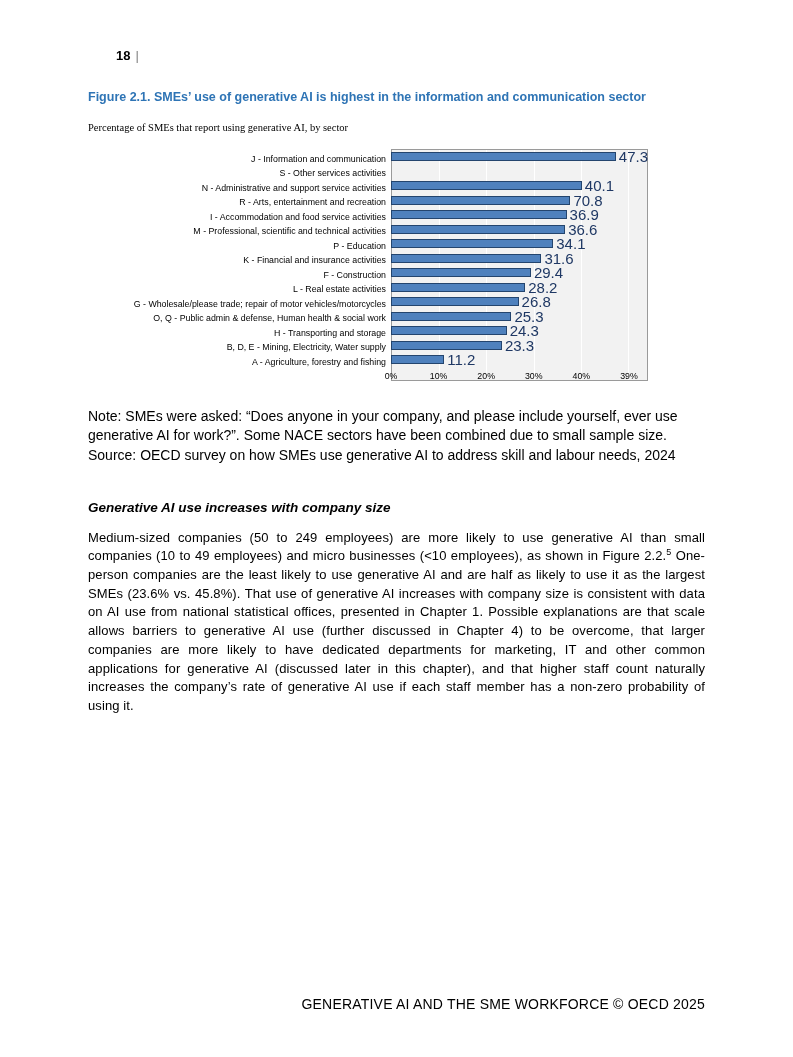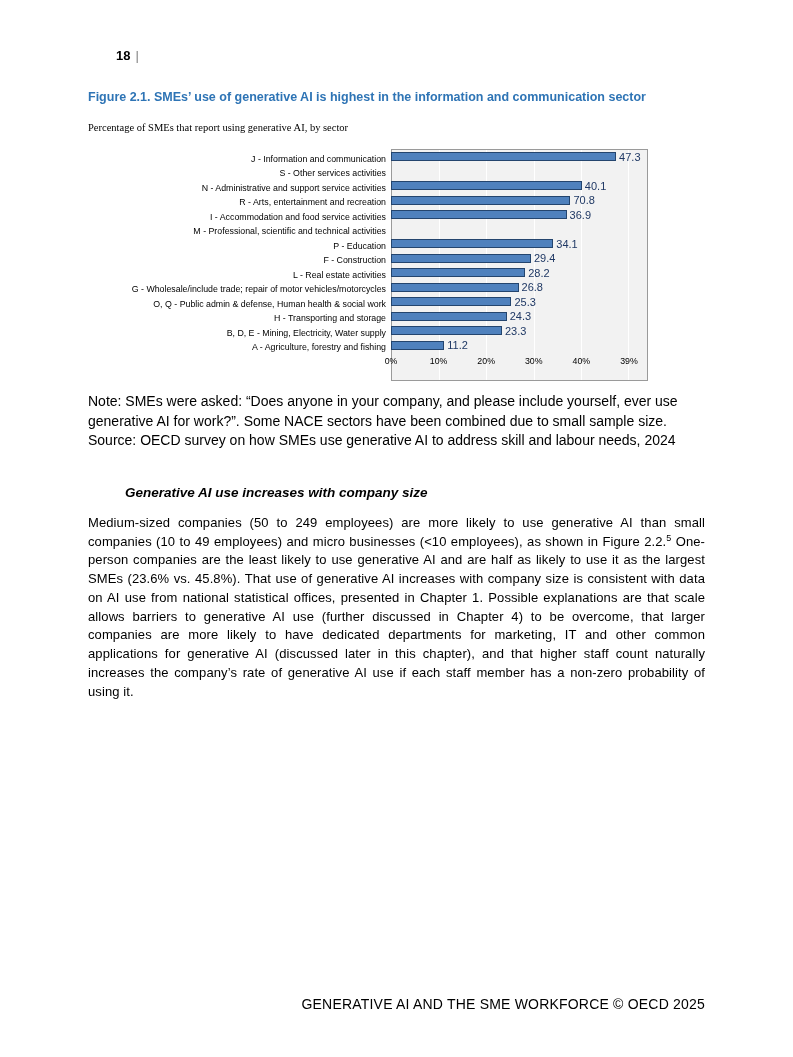--- a/index.html
+++ b/index.html
@@ -38,35 +38,34 @@
   .gridline { position: absolute; top: 0; bottom: 0; width: 1px; background: #ffffff; }
   .chart-rows { position: relative; z-index: 1; }
   .chart-row { display: flex; align-items: flex-end; height: 14.5px; }
   .cat-label {
     width: 301px; text-align: right; padding-right: 5px;
     font-size: 8.8px; line-height: 1.05; color: #000;
     white-space: nowrap; overflow: visible;
   }
   .bar-track { position: relative; width: 257px; height: 100%; display: flex; align-items: center; }
   .bar { height: 9px; background: #4F81BD; border: 1px solid #24456E; }
-  .bar-value { font-size: 11px; margin-left: 3px; color: #1F3864; white-space: nowrap; }
+  .bar-value { font-size: 15px; margin-left: 3px; color: #1F3864; white-space: nowrap; }
   .chart-x-axis { position: relative; margin-left: 301px; width: 257px; height: 16px; }
   .tick-label { position: absolute; top: 4px; transform: translateX(-50%); font-size: 8.8px; color: #000; }
 
   
   .note-block { margin-top: 24px; font-size: 14px; line-height: 1.4; color: #000; }
   .note-line { }
   .source-line { }
 
   .section-heading {
     margin-top: 34px;
     font-size: 13.5px;
     font-weight: bold;
     font-style: italic;
-    margin-left: 37px;
   }
   .body-paragraph {
     margin-top: 14px;
     font-size: 13px;
     line-height: 1.44;
     text-align: justify;
     letter-spacing: 0.1px;
   }
   .body-paragraph sup { font-size: 9px; vertical-align: super; line-height: 0; }
 
@@ -130,44 +129,55 @@
           </div>
           <div class="chart-row">
             <div class="cat-label">I - Accommodation and food service activities</div>
             <div class="bar-track">
               <div class="bar" style="width: 68.3333%; background: rgb(79, 129, 189); border-color: rgb(36, 69, 110);"></div>
               <span class="bar-value">36.9</span>
             </div>
           </div>
           <div class="chart-row">
             <div class="cat-label">M - Professional, scientific and technical activities</div>
+            <div class="bar-track">
+              <div class="bar" style="width: 67.7778%; background: rgb(79, 129, 189); border-color: rgb(36, 69, 110);"></div>
+              <span class="bar-value">36.6</span>
+            </div>
           </div>
           <div class="chart-row">
             <div class="cat-label">P - Education</div>
             <div class="bar-track">
               <div class="bar" style="width: 63.1481%; background: rgb(79, 129, 189); border-color: rgb(36, 69, 110);"></div>
               <span class="bar-value">34.1</span>
             </div>
           </div>
           <div class="chart-row">
+            <div class="cat-label">K - Financial and insurance activities</div>
+            <div class="bar-track">
+              <div class="bar" style="width: 58.5185%; background: rgb(79, 129, 189); border-color: rgb(36, 69, 110);"></div>
+              <span class="bar-value">31.6</span>
+            </div>
+          </div>
+          <div class="chart-row">
             <div class="cat-label">F - Construction</div>
             <div class="bar-track">
               <div class="bar" style="width: 54.4444%; background: rgb(79, 129, 189); border-color: rgb(36, 69, 110);"></div>
               <span class="bar-value">29.4</span>
             </div>
           </div>
           <div class="chart-row">
             <div class="cat-label">L - Real estate activities</div>
             <div class="bar-track">
               <div class="bar" style="width: 52.2222%; background: rgb(79, 129, 189); border-color: rgb(36, 69, 110);"></div>
               <span class="bar-value">28.2</span>
             </div>
           </div>
           <div class="chart-row">
-            <div class="cat-label">G - Wholesale/include trade; repair of motor vehicles/motorcycles</div>
+            <div class="cat-label">G - Wholesale/please trade; repair of motor vehicles/motorcycles</div>
             <div class="bar-track">
               <div class="bar" style="width: 49.6296%; background: rgb(79, 129, 189); border-color: rgb(36, 69, 110);"></div>
               <span class="bar-value">26.8</span>
             </div>
           </div>
           <div class="chart-row">
             <div class="cat-label">O, Q - Public admin &amp; defense, Human health &amp; social work</div>
             <div class="bar-track">
               <div class="bar" style="width: 46.8519%; background: rgb(79, 129, 189); border-color: rgb(36, 69, 110);"></div>
               <span class="bar-value">25.3</span>

